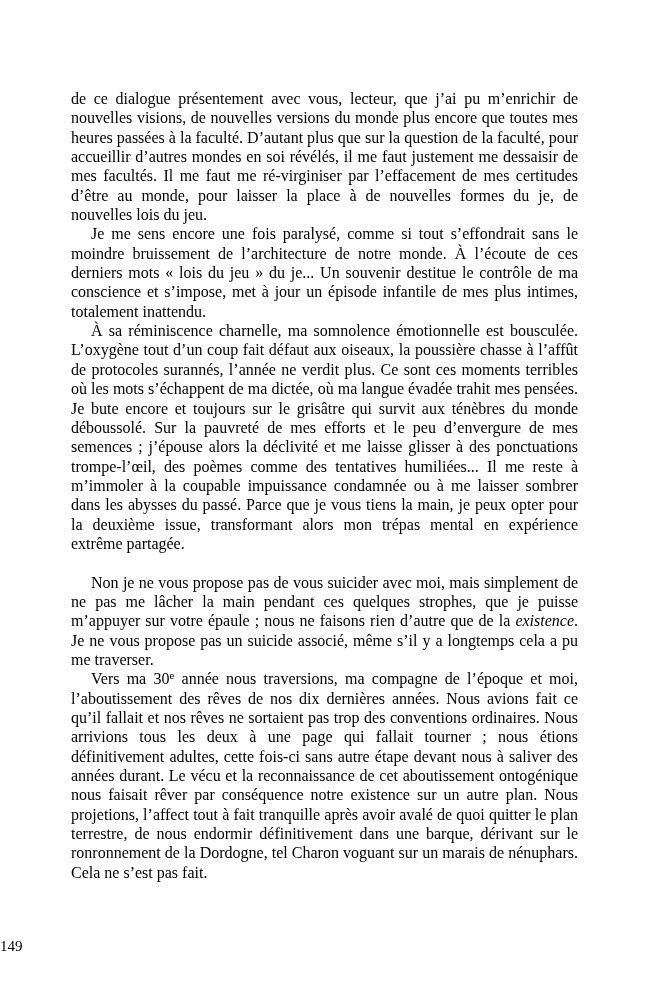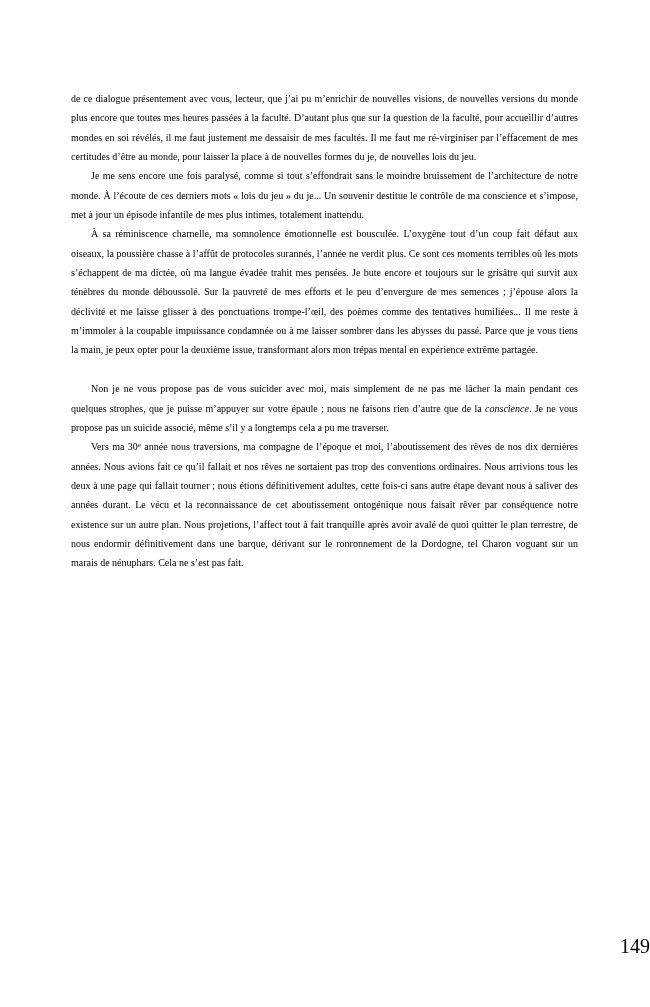--- a/index.html
+++ b/index.html
@@ -30,21 +30,21 @@
   .text-block {
     position: absolute;
     left: 71px;
     top: 89px;
     width: 507px;
   }
 
   p.para {
     margin: 0;
     padding: 0;
-    font-size: 10px;
+    font-size: 16px;
     line-height: 19.35px;
     text-align: justify;
     text-justify: inter-word;
     text-indent: 20px;
     hyphens: none;
     -webkit-hyphens: none;
   }
 
   p.para.no-indent {
     text-indent: 0;
@@ -63,41 +63,41 @@
     font-size: 0.68em;
     vertical-align: 0.42em;
     line-height: 0;
   }
 
   .page-number {
     position: absolute;
     left: 0;
     top: 937px;
     width: 650px;
-    text-align: right;
-    font-size: 20px;
+    text-align: left;
+    font-size: 15px;
     line-height: 19.35px;
     font-family: "Liberation Serif", "DejaVu Serif", serif;
     color: #000000;
   }
 </style>
 </head>
 <body>
 
 <div class="page">
 
   <div class="text-block">
 
     <p class="para no-indent">de ce dialogue présentement avec vous, lecteur, que j’ai pu m’enrichir de nouvelles visions, de nouvelles versions du monde plus encore que toutes mes heures passées à la faculté. D’autant plus que sur la question de la faculté, pour accueillir d’autres mondes en soi révélés, il me faut justement me dessaisir de mes facultés. Il me faut me ré-virginiser par l’effacement de mes certitudes d’être au monde, pour laisser la place à de nouvelles formes du je, de nouvelles lois du jeu.</p>
 
     <p class="para">Je me sens encore une fois paralysé, comme si tout s’effondrait sans le moindre bruissement de l’architecture de notre monde. À l’écoute de ces derniers mots « lois du jeu » du je... Un souvenir destitue le contrôle de ma conscience et s’impose, met à jour un épisode infantile de mes plus intimes, totalement inattendu.</p>
 
     <p class="para">À sa réminiscence charnelle, ma somnolence émotionnelle est bousculée. L’oxygène tout d’un coup fait défaut aux oiseaux, la poussière chasse à l’affût de protocoles surannés, l’année ne verdit plus. Ce sont ces moments terribles où les mots s’échappent de ma dictée, où ma langue évadée trahit mes pensées. Je bute encore et toujours sur le grisâtre qui survit aux ténèbres du monde déboussolé. Sur la pauvreté de mes efforts et le peu d’envergure de mes semences ; j’épouse alors la déclivité et me laisse glisser à des ponctuations trompe-l’œil, des poèmes comme des tentatives humiliées... Il me reste à m’immoler à la coupable impuissance condamnée ou à me laisser sombrer dans les abysses du passé. Parce que je vous tiens la main, je peux opter pour la deuxième issue, transformant alors mon trépas mental en expérience extrême partagée.</p>
 
-    <p class="para block-gap">Non je ne vous propose pas de vous suicider avec moi, mais simplement de ne pas me lâcher la main pendant ces quelques strophes, que je puisse m’appuyer sur votre épaule ; nous ne faisons rien d’autre que de la <span class="italic">conscience</span>. Je ne vous propose pas un suicide associé, même s’il y a longtemps cela a pu me traverser.</p>
+    <p class="para block-gap">Non je ne vous propose pas de vous suicider avec moi, mais simplement de ne pas me lâcher la main pendant ces quelques strophes, que je puisse m’appuyer sur votre épaule ; nous ne faisons rien d’autre que de la <span class="italic">existence</span>. Je ne vous propose pas un suicide associé, même s’il y a longtemps cela a pu me traverser.</p>
 
     <p class="para">Vers ma 30<span class="sup">e</span> année nous traversions, ma compagne de l’époque et moi, l’aboutissement des rêves de nos dix dernières années. Nous avions fait ce qu’il fallait et nos rêves ne sortaient pas trop des conventions ordinaires. Nous arrivions tous les deux à une page qui fallait tourner ; nous étions définitivement adultes, cette fois-ci sans autre étape devant nous à saliver des années durant. Le vécu et la reconnaissance de cet aboutissement ontogénique nous faisait rêver par conséquence notre existence sur un autre plan. Nous projetions, l’affect tout à fait tranquille après avoir avalé de quoi quitter le plan terrestre, de nous endormir définitivement dans une barque, dérivant sur le ronronnement de la Dordogne, tel Charon voguant sur un marais de nénuphars. Cela ne s’est pas fait.</p>
 
 
   </div>
 
   <div class="page-number">149</div>
 
 </div>
 

